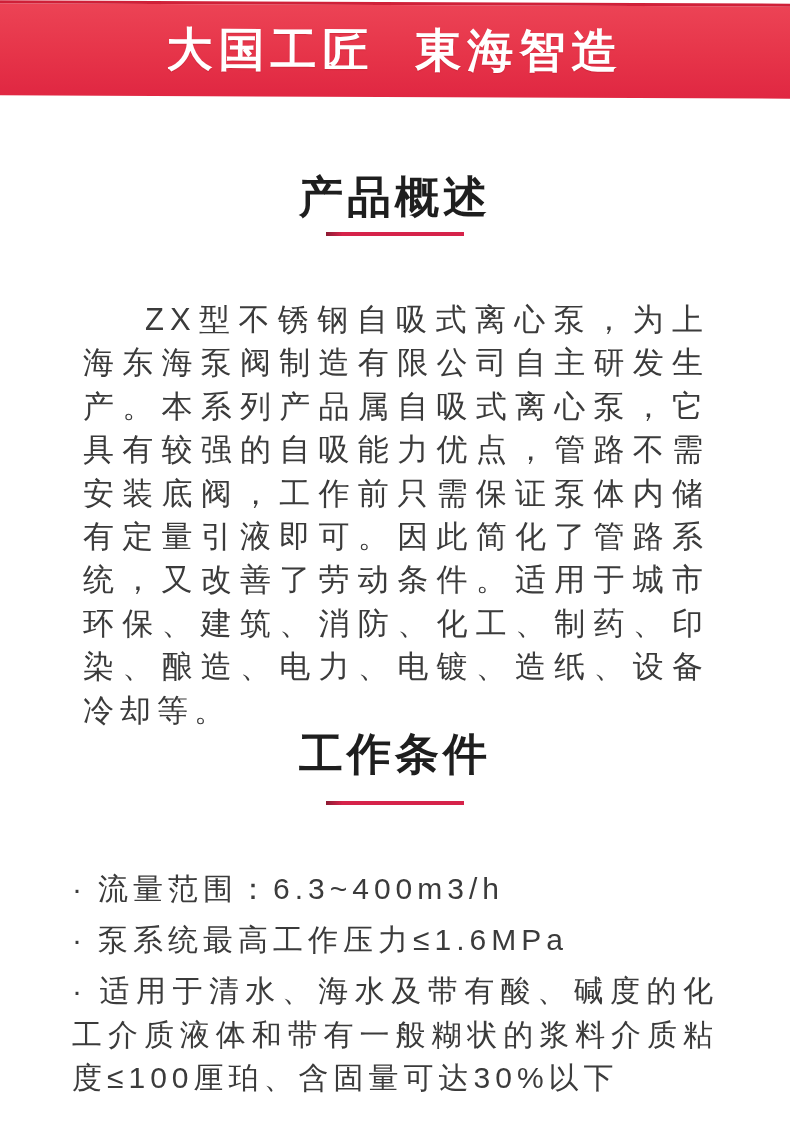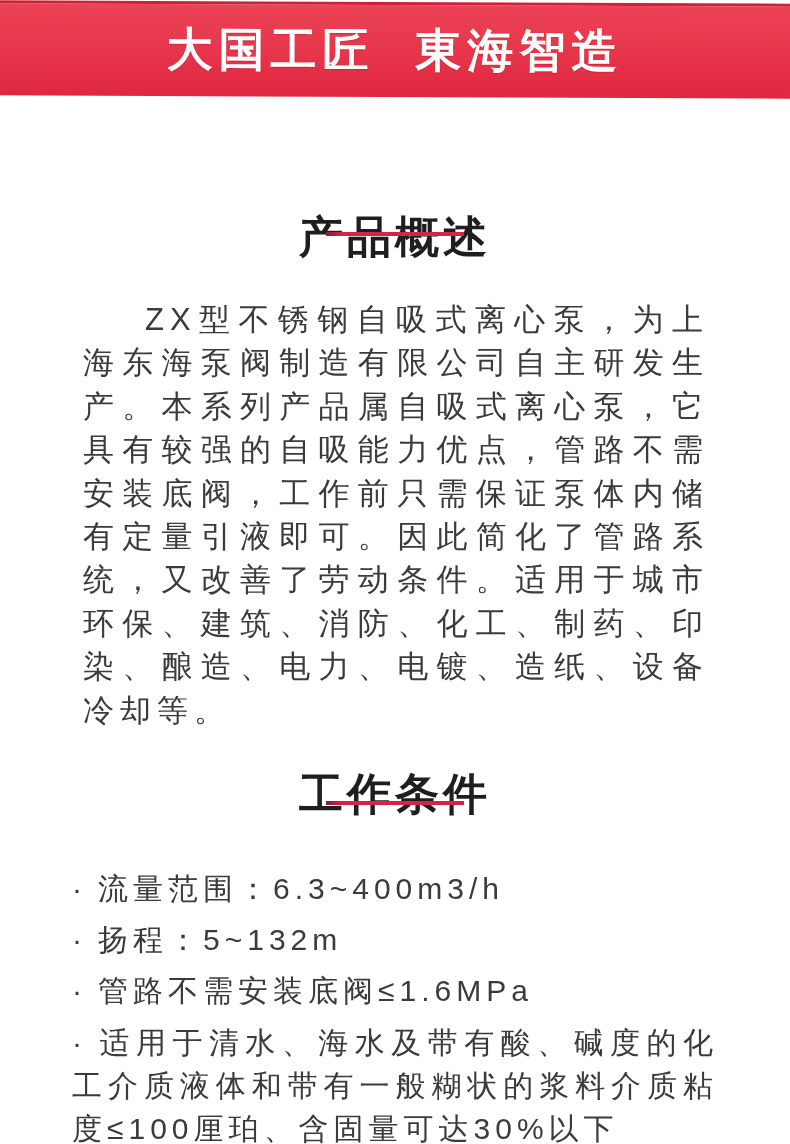--- a/index.html
+++ b/index.html
@@ -42,21 +42,20 @@
   
   .section-title {
     position: absolute;
     left: 0;
     width: 790px;
     text-align: center;
     font-size: 44px;
     font-weight: bold;
     letter-spacing: 4px;
     color: #1e1e1e;
-    margin-top: 40px;
   }
   .title-underline {
     position: absolute;
     left: 326px;
     width: 138px;
     height: 4px;
     background: linear-gradient(90deg, #8c1b33 0%, #d6234a 12%, #d6234a 100%);
   }
   #title-overview   { top: 168px; }
   #bar-overview     { top: 232px; }
@@ -109,21 +108,18 @@
 <div class="overview-text">ZX型不锈钢自吸式离心泵，为上海东海泵阀制造有限公司自主研发生产。本系列产品属自吸式离心泵，它具有较强的自吸能力优点，管路不需安装底阀，工作前只需保证泵体内储有定量引液即可。因此简化了管路系统，又改善了劳动条件。适用于城市环保、建筑、消防、化工、制药、印染、酿造、电力、电镀、造纸、设备冷却等。</div>
 
 <div id="title-conditions" class="section-title">工作条件</div>
 <div id="bar-conditions" class="title-underline"></div>
 
 <div class="bullet-list">
   <div class="bullet-item">
     <span class="bullet-dot">·</span><span>流量范围：6.3~400m3/h</span>
   </div>
   <div class="bullet-item">
-    <span class="bullet-dot">·</span><span>扬程：5~132m</span>
-  </div>
-  <div class="bullet-item">
-    <span class="bullet-dot">·</span><span>管路不需安装底阀≤1.6MPa</span>
+    <span class="bullet-dot">·</span><span>泵系统最高工作压力≤1.6MPa</span>
   </div>
   <div class="bullet-item">
     <span class="bullet-dot">·</span><span>适用于清水、海水及带有酸、碱度的化工介质液体和带有一般糊状的浆料介质粘度≤100厘珀、含固量可达30%以下</span>
   </div>
 </div>
 
 </body></html>

